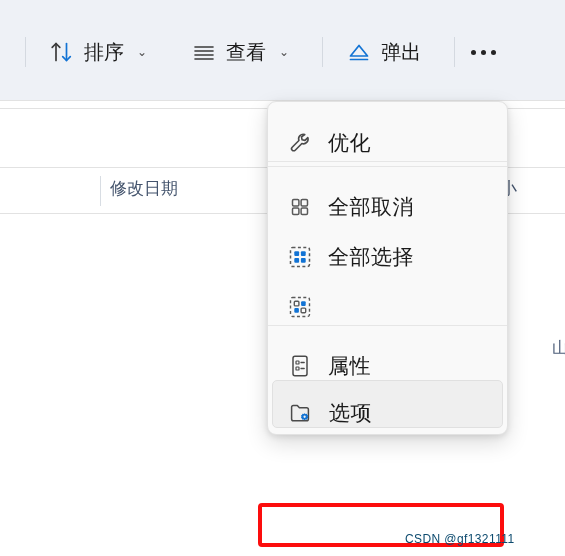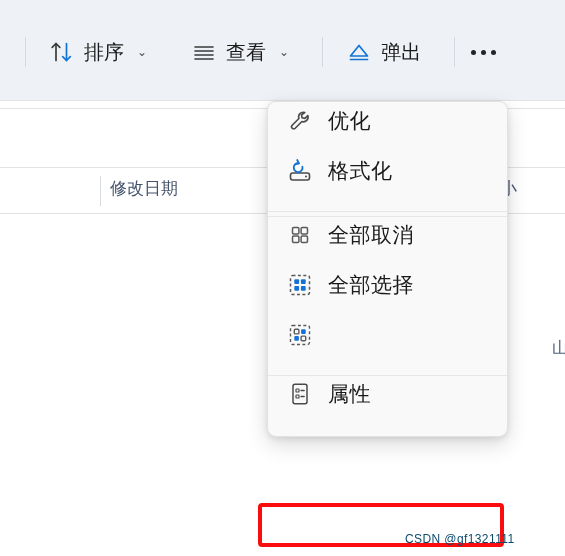--- a/index.html
+++ b/index.html
@@ -56,21 +56,21 @@
   .menu {
     position: absolute; left: 267px; top: 101px; width: 241px;
     background: #f9f9f9;
     border: 1px solid #e2e2e2;
     border-radius: 9px;
     box-shadow: 0 8px 22px rgba(0,0,0,0.14), 0 2px 6px rgba(0,0,0,0.10);
     padding: 5px 0 6px 0;
     overflow: hidden;
   }
   .mi {
-    display: flex; align-items: flex-start; height: 50px;
+    display: flex; align-items: flex-end; height: 50px;
     padding: 0 10px 0 14px; margin: 0 4px; border-radius: 5px;
     cursor: default;
   }
   .mi .micon { width: 28px; height: 28px; flex: 0 0 auto; display: block; margin-right: 14px; }
   .mi .mlabel {
     font-size: 21px; color: #1a1a1a; letter-spacing: 0.5px; white-space: nowrap;
     font-family: "DejaVu Sans", "Liberation Sans", sans-serif;
   }
   .mi.selected { background: #efefef; border: 1px solid #e0e0e0; height: 48px; }
   .msep { height: 1px; background: #e6e6e6; margin: 4px 0; }
@@ -177,35 +177,20 @@
       <span class="micon">
         <svg viewBox="0 0 28 28" width="28" height="28">
           <g fill="none" stroke="#4a4a4a" stroke-width="1.6" stroke-linecap="round" stroke-linejoin="round">
             <path d="M18.8 5.6a4.6 4.6 0 0 0-5.9 5.9L6.2 18.2a2.1 2.1 0 0 0 3 3l6.7-6.7a4.6 4.6 0 0 0 5.9-5.9l-2.8 2.8-2.9-.6-.6-2.9z"></path>
           </g>
         </svg>
       </span>
       <span class="mlabel">优化</span>
     </div>
 
-    <div class="mi">
-      <span class="micon">
-        <svg viewBox="0 0 28 28" width="28" height="28">
-          <g fill="none" stroke="#4a4a4a" stroke-width="1.6" stroke-linejoin="round">
-            <rect x="4.5" y="16" width="19" height="7" rx="2.2"></rect>
-          </g>
-          <circle cx="20" cy="19.5" r="1" fill="#4a4a4a"></circle>
-          <g fill="none" stroke="#1273d4" stroke-width="1.8" stroke-linecap="round" stroke-linejoin="round">
-            <path d="M16.4 9.6a4.4 4.4 0 1 1-3.6-3.3"></path>
-            <path d="M11.2 3 L12.9 6.3 L9.5 7.2"></path>
-          </g>
-        </svg>
-      </span>
-      <span class="mlabel">格式化</span>
-    </div>
 
     <div class="msep"></div>
 
 
     <div class="msep"></div>
 
     <div class="mi">
       <span class="micon">
         <svg viewBox="0 0 28 28" width="28" height="28">
           <g fill="none" stroke="#5a5a5a" stroke-width="1.5">
@@ -254,20 +239,32 @@
           <rect x="10" y="15" width="3" height="3" rx="0.6" fill="none" stroke="#4a4a4a" stroke-width="1.2"></rect>
           <g stroke="#4a4a4a" stroke-width="1.3" stroke-linecap="round">
             <path d="M15 10.5 H18.2"></path>
               <path d="M15 16.5 H18.2"></path>
           </g>
         </svg>
       </span>
       <span class="mlabel">属性</span>
     </div>
 
+    <div class="mi selected">
+      <span class="micon">
+        <svg viewBox="0 0 28 28" width="28" height="28">
+          <path d="M4.6 8.2a1.8 1.8 0 0 1 1.8-1.8h3.9l2.1 2.4h7.2a1.8 1.8 0 0 1 1.8 1.8v9.3a1.8 1.8 0 0 1-1.8 1.8H6.4a1.8 1.8 0 0 1-1.8-1.8z" fill="none" stroke="#4a4a4a" stroke-width="1.5" stroke-linejoin="round"></path>
+          <g transform="translate(17.6,17.4)">
+            <path d="M0 -4.1 L1.25 -3.05 L2.85 -3.55 L3.4 -1.95 L4.75 -1 L4 .45 L4.75 1.9 L3.4 2.85 L2.85 4.45 L1.25 3.95 L0 5 L-1.25 3.95 L-2.85 4.45 L-3.4 2.85 L-4.75 1.9 L-4 .45 L-4.75 -1 L-3.4 -1.95 L-2.85 -3.55 L-1.25 -3.05 Z" fill="#1273d4" transform="scale(0.78)"></path>
+            <circle cx="0" cy="0.35" r="1.15" fill="#f2f2f2"></circle>
+          </g>
+        </svg>
+      </span>
+      <span class="mlabel">选项</span>
+    </div>
 
   </div>
 
   <div class="redbox"></div>
 
   <div class="watermark">CSDN @gf1321111</div>
 
 </div>
 
 </body></html>

